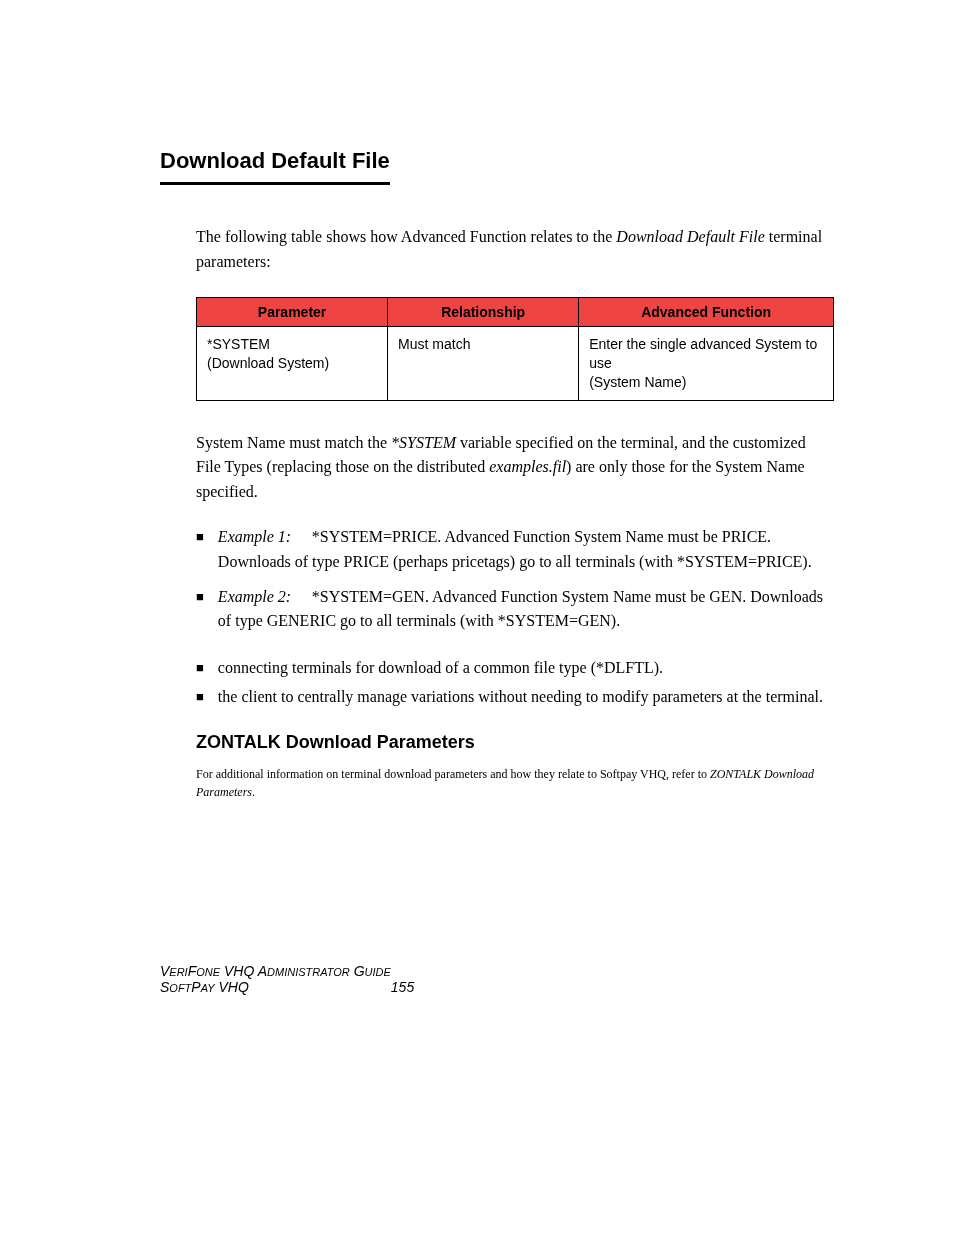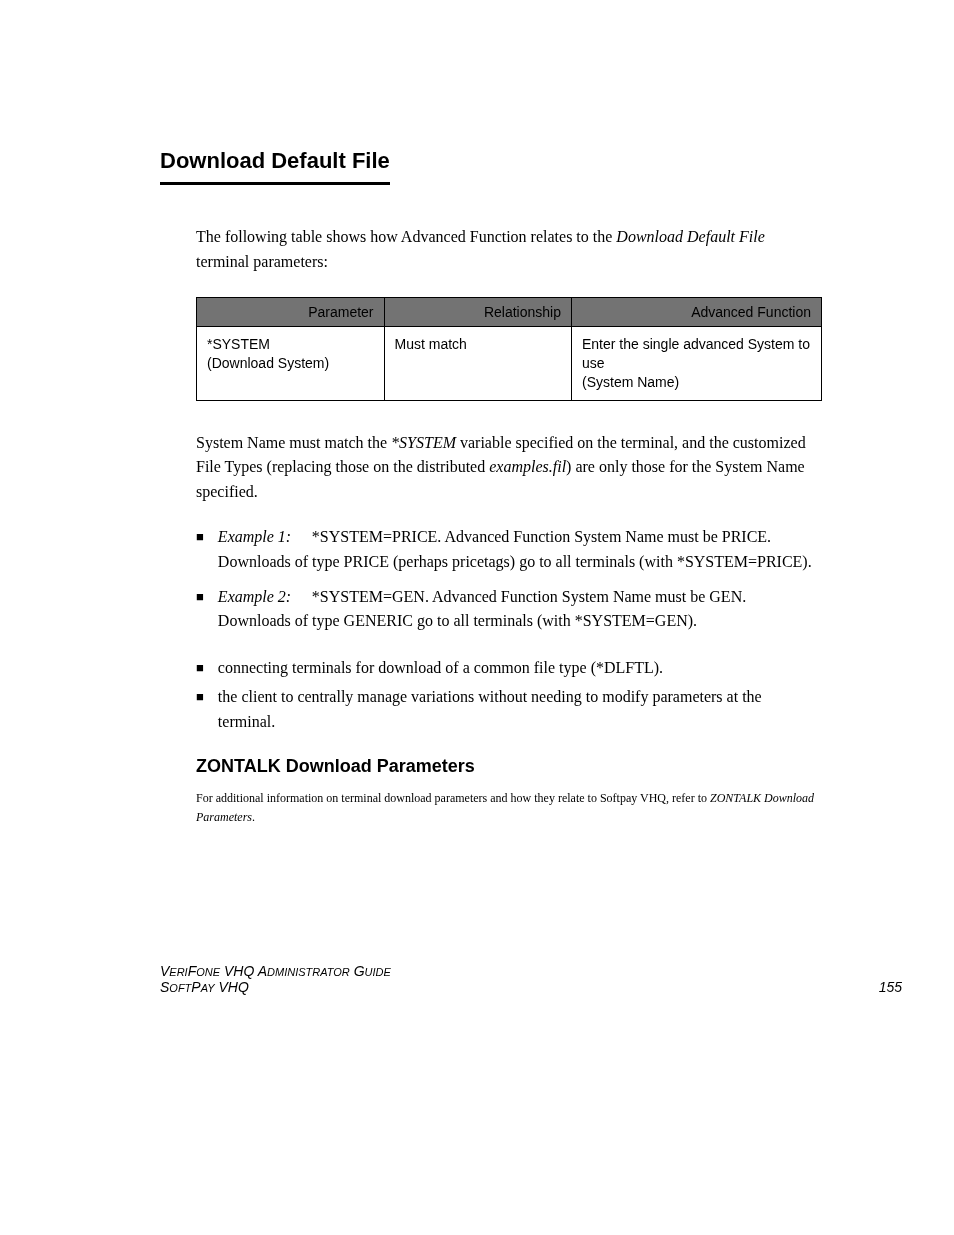--- a/index.html
+++ b/index.html
@@ -23,21 +23,21 @@
     font-family: Arial, Helvetica, sans-serif;
     font-weight: bold;
     font-size: 22px;
     padding-bottom: 8px;
     border-bottom: 3px solid #000;
     display: inline-block;
     margin-bottom: 40px;
   }
   .content {
     margin-left: 36px;
-    margin-right: 12px;
+    margin-right: 0px;
   }
   .intro {
     font-size: 16px;
     line-height: 1.55;
     margin: 0 0 22px 0;
   }
   .intro .italic {
     font-style: italic;
   }
   table.comparison {
@@ -46,24 +46,24 @@
     margin-bottom: 30px;
   }
   table.comparison th,
   table.comparison td {
     border: 1px solid #000;
     font-family: Arial, Helvetica, sans-serif;
     font-size: 14px;
     vertical-align: top;
   }
   table.comparison th {
-    background: #737373;
-    font-weight: normal;
+    background: #ef4444;
+    font-weight: bold;
     padding: 6px 10px 6px 10px;
-    text-align: right;
+    text-align: center;
   }
   table.comparison td {
     padding: 8px 10px 8px 10px;
     line-height: 1.35;
   }
   table.comparison col.c1 { width: 30%; }
   table.comparison col.c2 { width: 30%; }
   table.comparison col.c3 { width: 40%; }
 
   .body-para {
@@ -130,23 +130,22 @@
     font-size: 12px;
     line-height: 1.55;
   }
   .callout-body .italic { font-style: italic; }
 
   .footer {
     position: absolute;
     left: 0;
     right: 0;
     bottom: 48px;
-    padding: 0 52px 0 160px;
+    padding: 0 120px 0 160px;
     display: flex;
-    justify-content: space-between;
     align-items: flex-end;
     font-family: Arial, Helvetica, sans-serif;
     font-size: 14px;
   }
   .footer .left {
     font-style: italic;
   }
   .footer .left .top {
     display: block;
     font-style: italic;

